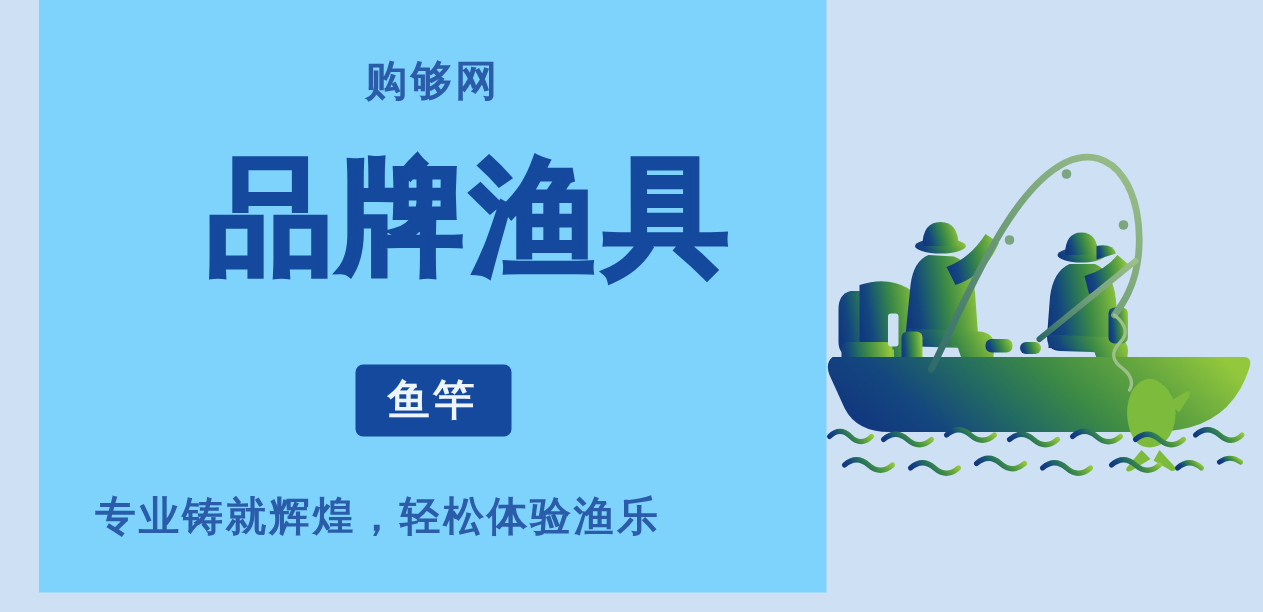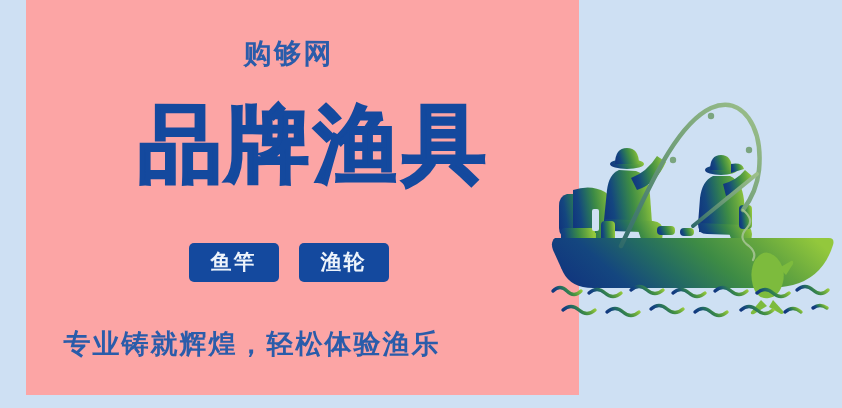--- a/index.html
+++ b/index.html
@@ -21,22 +21,21 @@
     overflow: hidden;
   }
 
   
   .content-panel {
     position: absolute;
     left: 26px;
     top: 0px;
     width: 525px;
     height: 395px;
-    background: #fca5a5;
-    padding-left: 28px;
+    background: #7dd3fc;
   }
 
   
   .brand-name {
     position: absolute;
     left: 0;
     top: 40px;
     width: 525px;
     text-align: center;
     font-size: 28px;
@@ -68,21 +67,21 @@
     display: flex;
     justify-content: center;
     align-items: center;
     gap: 20px;
   }
 
   .tag {
     background: #14499e;
     color: #eef4fb;
     border-radius: 5px;
-    font-size: 21px;
+    font-size: 28px;
     font-weight: 700;
     letter-spacing: 2px;
     padding: 6px 22px 7px 22px;
     line-height: 1.25;
     white-space: nowrap;
   }
 
   .tagline {
     position: absolute;
     left: 0;
@@ -116,21 +115,20 @@
 <div class="banner">
 
   <div class="content-panel">
 
     <div class="brand-name">购够网</div>
 
     <div class="headline">品牌渔具</div>
 
     <div class="tag-row">
       <div class="tag">鱼竿</div>
-      <div class="tag">渔轮</div>
     </div>
 
     <div class="tagline">专业铸就辉煌，轻松体验渔乐</div>
 
   </div>
 
   <div class="illustration">
     <svg viewBox="0 0 295 255" xmlns="http://www.w3.org/2000/svg" aria-hidden="true">
       <defs>
         <linearGradient id="bg-grad" x1="0" y1="0.55" x2="1" y2="0.35">

